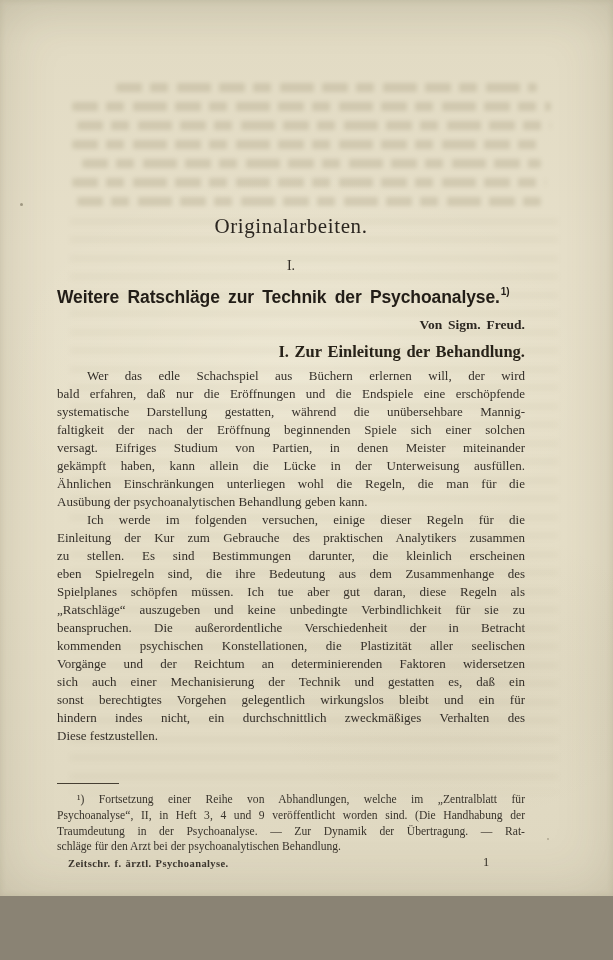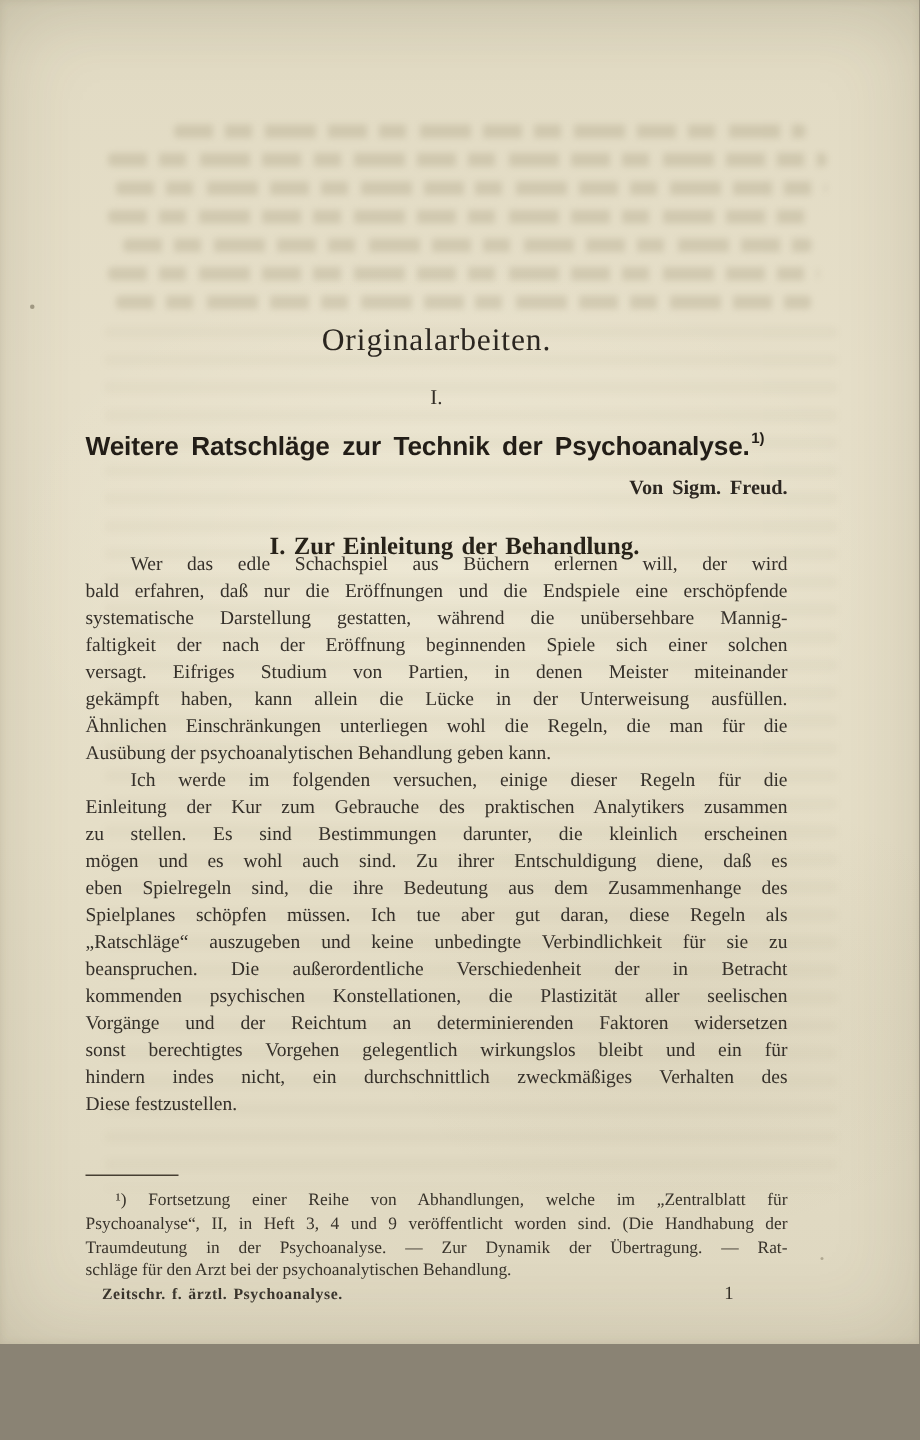--- a/index.html
+++ b/index.html
@@ -104,41 +104,41 @@
   <div class="speck speck-2"></div>
 
   <div class="column journal-section-title">Originalarbeiten.</div>
 
   <div class="column article-number">I.</div>
 
   <h1 class="column article-title" style="margin:0; font-size:17.5px;"><span>Weitere Ratschläge zur Technik der Psychoanalyse.</span><sup>1)</sup></h1>
 
   <div class="column byline">Von Sigm. Freud.</div>
 
-  <h2 class="column section-heading" style="margin:12px; font-size:16.5px;">I. Zur Einleitung der Behandlung.</h2>
+  <h2 class="column section-heading" style="margin:0; font-size:16.5px;text-align:right;">I. Zur Einleitung der Behandlung.</h2>
 
   <div class="column body-text">
       <div class="line indent">Wer das edle Schachspiel aus Büchern erlernen will, der wird</div>
       <div class="line">bald erfahren, daß nur die Eröffnungen und die Endspiele eine erschöpfende</div>
       <div class="line">systematische Darstellung gestatten, während die unübersehbare Mannig-</div>
       <div class="line">faltigkeit der nach der Eröffnung beginnenden Spiele sich einer solchen</div>
       <div class="line">versagt. Eifriges Studium von Partien, in denen Meister miteinander</div>
       <div class="line">gekämpft haben, kann allein die Lücke in der Unterweisung ausfüllen.</div>
       <div class="line">Ähnlichen Einschränkungen unterliegen wohl die Regeln, die man für die</div>
       <div class="line end">Ausübung der psychoanalytischen Behandlung geben kann.</div>
       <div class="line indent">Ich werde im folgenden versuchen, einige dieser Regeln für die</div>
       <div class="line">Einleitung der Kur zum Gebrauche des praktischen Analytikers zusammen</div>
       <div class="line">zu stellen. Es sind Bestimmungen darunter, die kleinlich erscheinen</div>
-      <div class="line">mögen und es wohl auch sind. Zu ihrer Entschuldigung diene, daß es</div>
       <div class="line">eben Spielregeln sind, die ihre Bedeutung aus dem Zusammenhange des</div>
       <div class="line">Spielplanes schöpfen müssen. Ich tue aber gut daran, diese Regeln als</div>
       <div class="line">„Ratschläge“ auszugeben und keine unbedingte Verbindlichkeit für sie zu</div>
       <div class="line">beanspruchen. Die außerordentliche Verschiedenheit der in Betracht</div>
       <div class="line">kommenden psychischen Konstellationen, die Plastizität aller seelischen</div>
       <div class="line">Vorgänge und der Reichtum an determinierenden Faktoren widersetzen</div>
+      <div class="line">sich auch einer Mechanisierung der Technik und gestatten es, daß ein</div>
       <div class="line">sonst berechtigtes Vorgehen gelegentlich wirkungslos bleibt und ein für</div>
       <div class="line">hindern indes nicht, ein durchschnittlich zweckmäßiges Verhalten des</div>
       <div class="line end">Diese festzustellen.</div>
     </div>
 
   <div class="column footnote-rule"></div>
 
   <div class="column footnote">
       <div class="line indent">¹) Fortsetzung einer Reihe von Abhandlungen, welche im „Zentralblatt für</div>
       <div class="line">Psychoanalyse“, II, in Heft 3, 4 und 9 veröffentlicht worden sind. (Die Handhabung der</div>

